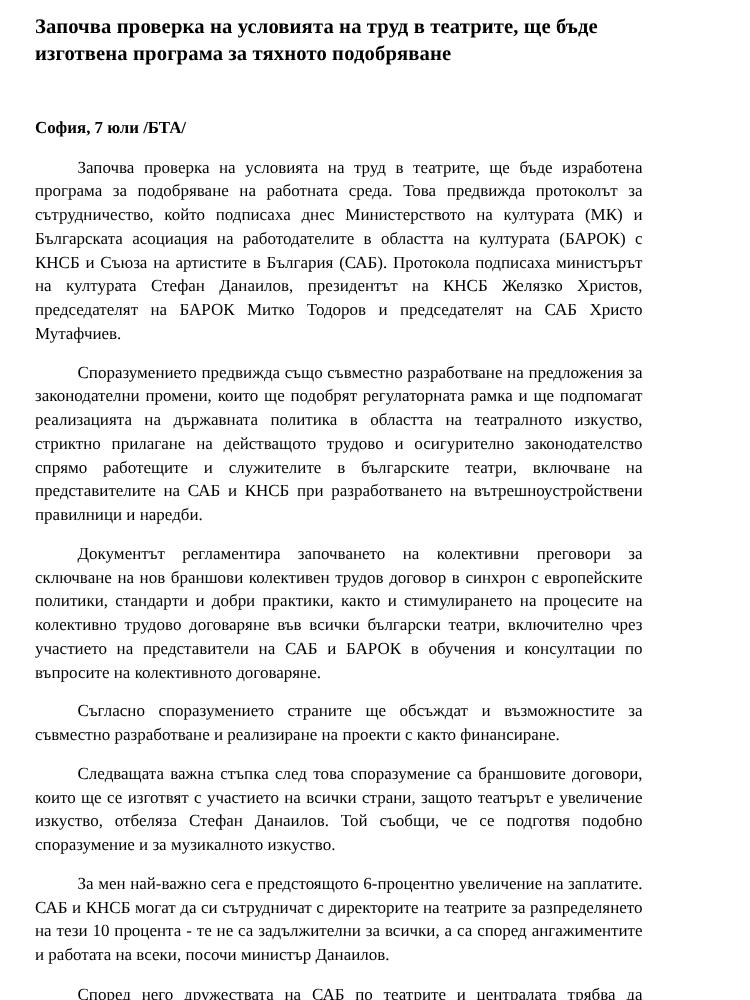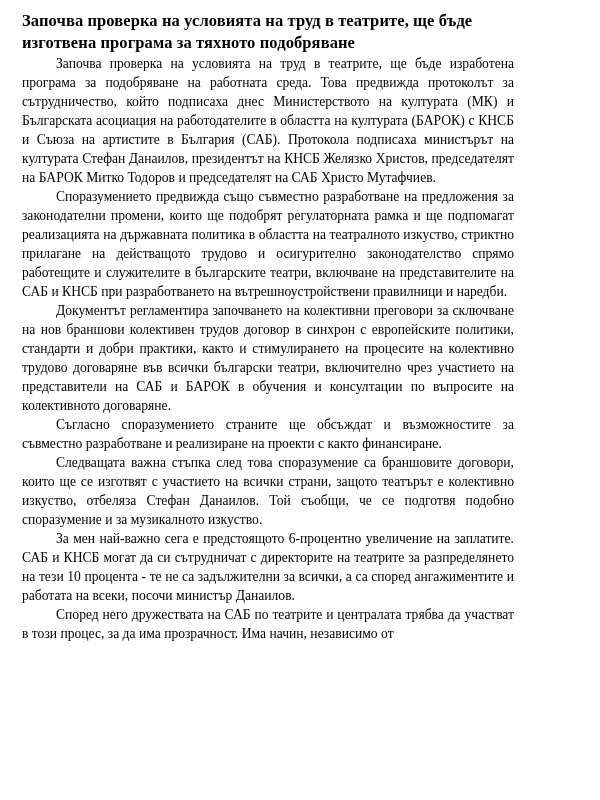--- a/index.html
+++ b/index.html
@@ -11,21 +11,21 @@
     height: 800px;
     background: #ffffff;
     font-family: "Liberation Serif", serif;
     color: #000000;
     overflow: hidden;
   }
   .page {
     width: 536px;
     height: 800px;
     box-sizing: border-box;
-    padding: 10px 22px 0 22px;
+    padding: 10px 22px 0 28px;
     position: relative;
   }
   .headline {
     font-family: "Liberation Serif", serif;
     font-weight: bold;
     font-size: 16.5px;
     line-height: 1.32;
     margin: 0 0 0 0;
     text-align: left;
     letter-spacing: 0.1px;
@@ -38,34 +38,35 @@
   }
   .body-text p {
     font-size: 13.6px;
     line-height: 1.40;
     margin: 0 0 0 0;
     text-align: justify;
     text-indent: 34px;
     hyphens: none;
   }
   .body-text p + p {
-    margin-top: 0;
+    margin-top: 12px;
   }
 </style>
 </head>
 <body>
 
 <div class="page">
 
   <h1 class="headline">Започва проверка на условията на труд в театрите, ще бъде изготвена програма за тяхното подобряване</h1>
 
+  <div class="dateline">София, 7 юли /БТА/</div>
 
   <div class="body-text">
     <p>Започва проверка на условията на труд в театрите, ще бъде изработена програма за подобряване на работната среда. Това предвижда протоколът за сътрудничество, който подписаха днес Министерството на културата (МК) и Българската асоциация на работодателите в областта на културата (БАРОК) с КНСБ и Съюза на артистите в България (САБ). Протокола подписаха министърът на културата Стефан Данаилов, президентът на КНСБ Желязко Христов, председателят на БАРОК Митко Тодоров и председателят на САБ Христо Мутафчиев.</p>
     <p>Споразумението предвижда също съвместно разработване на предложения за законодателни промени, които ще подобрят регулаторната рамка и ще подпомагат реализацията на държавната политика в областта на театралното изкуство, стриктно прилагане на действащото трудово и осигурително законодателство спрямо работещите и служителите в българските театри, включване на представителите на САБ и КНСБ при разработването на вътрешноустройствени правилници и наредби.</p>
     <p>Документът регламентира започването на колективни преговори за сключване на нов браншови колективен трудов договор в синхрон с европейските политики, стандарти и добри практики, както и стимулирането на процесите на колективно трудово договаряне във всички български театри, включително чрез участието на представители на САБ и БАРОК в обучения и консултации по въпросите на колективното договаряне.</p>
     <p>Съгласно споразумението страните ще обсъждат и възможностите за съвместно разработване и реализиране на проекти с както финансиране.</p>
-    <p>Следващата важна стъпка след това споразумение са браншовите договори, които ще се изготвят с участието на всички страни, защото театърът е колективно изкуство, отбеляза Стефан Данаилов. Той съобщи, че се подготвя подобно споразумение и за музикалното изкуство.</p>
+    <p>Следващата важна стъпка след това споразумение са браншовите договори, които ще се изготвят с участието на всички страни, защото театърът е увеличение изкуство, отбеляза Стефан Данаилов. Той съобщи, че се подготвя подобно споразумение и за музикалното изкуство.</p>
     <p>За мен най-важно сега е предстоящото 6-процентно увеличение на заплатите. САБ и КНСБ могат да си сътрудничат с директорите на театрите за разпределянето на тези 10 процента - те не са задължителни за всички, а са според ангажиментите и работата на всеки, посочи министър Данаилов.</p>
     <p>Според него дружествата на САБ по театрите и централата трябва да участват в този процес, за да има прозрачност. Има начин, независимо от</p>
   </div>
 
 </div>
 
 </body></html>

